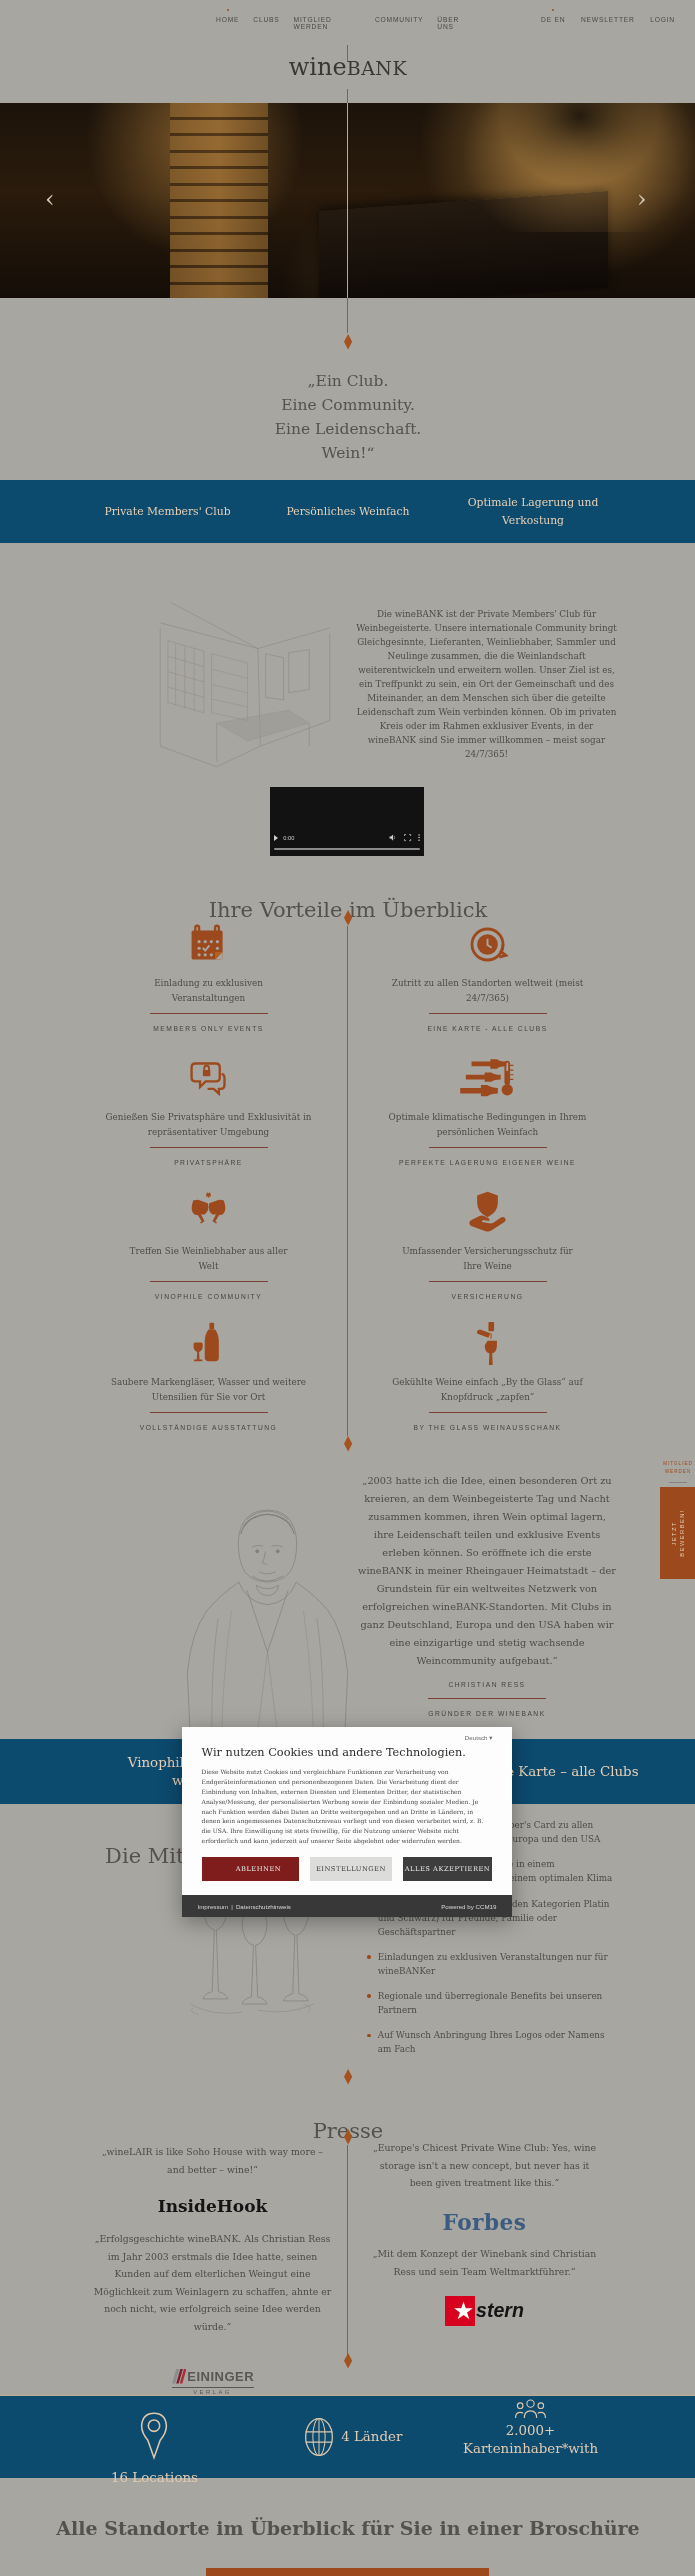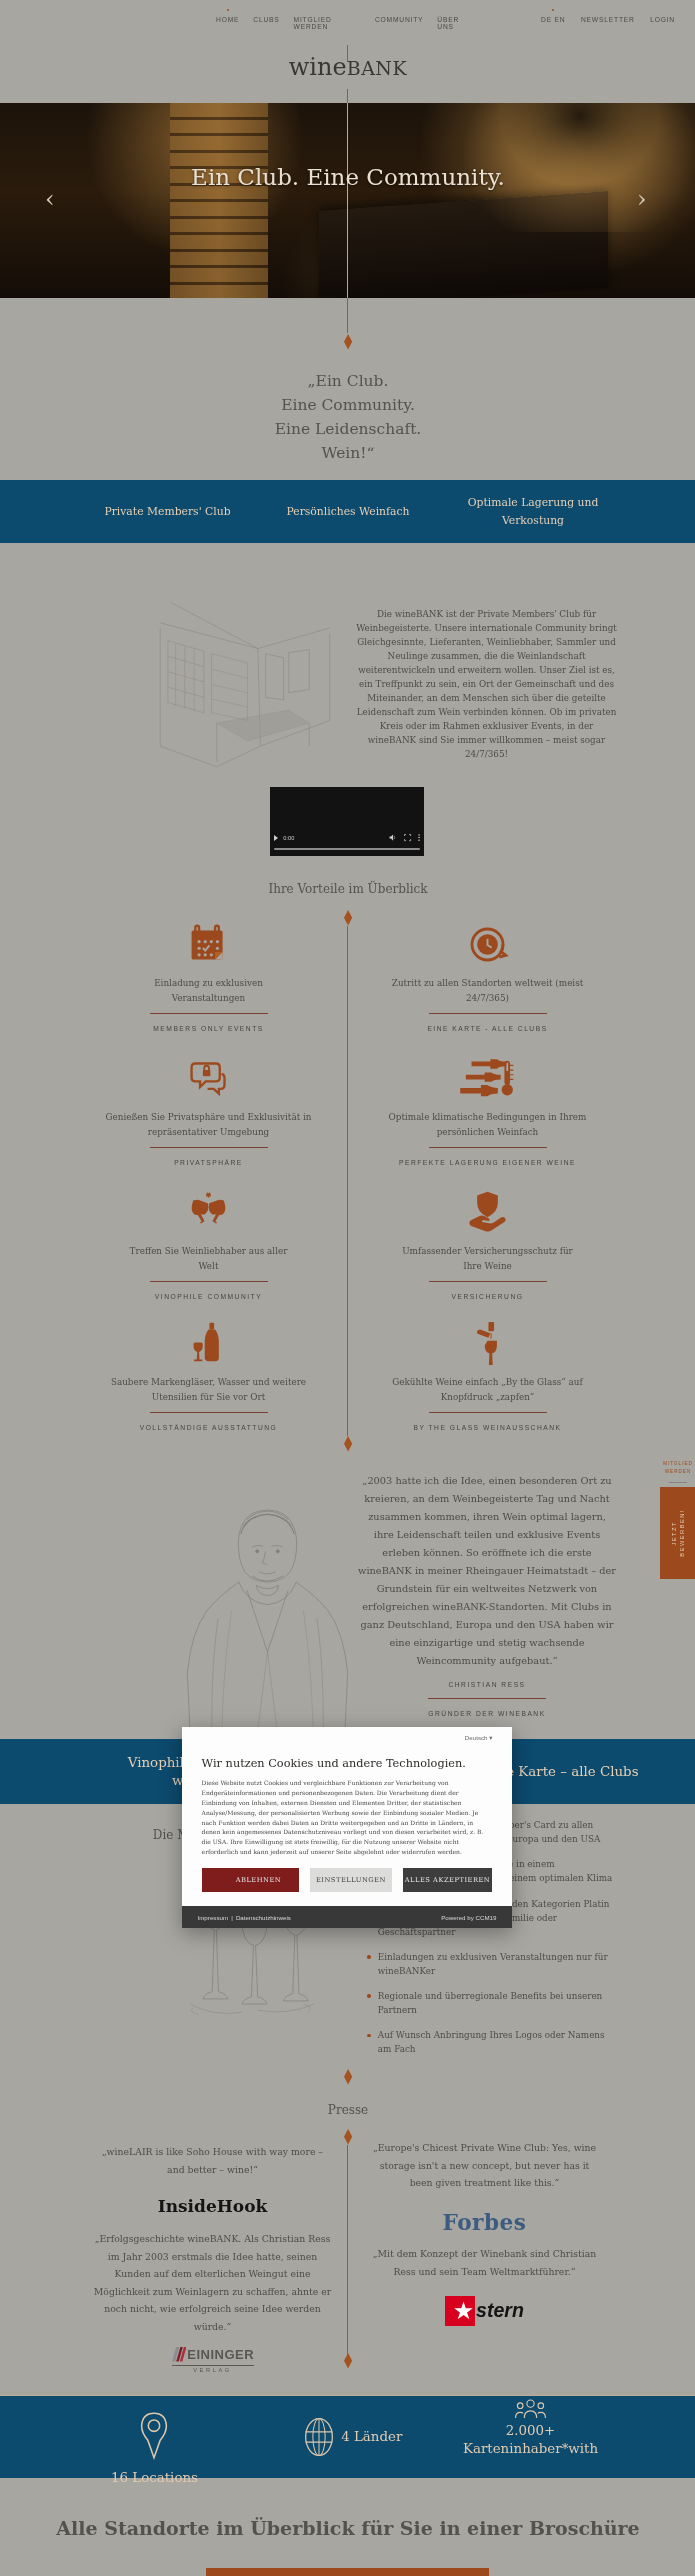--- a/index.html
+++ b/index.html
@@ -6,21 +6,21 @@
   #page{position:relative;width:696px;height:3648px;background:#a8a6a1;overflow:hidden;
         font-family:"DejaVu Serif",serif;color:#4e4c48;}
   .sans{font-family:"Liberation Sans",sans-serif;}
   .abs{position:absolute;}
   .ctr{text-align:center;}
   .navitem{font-family:"Liberation Sans",sans-serif;font-size:6.7px;letter-spacing:0.8px;color:#4b4946;cursor:pointer;position:relative;}
   .navdot{position:absolute;top:-6.2px;left:50%;margin-left:-1px;width:2.1px;height:2.1px;border-radius:50%;background:#9c491d;}
   .vline{position:absolute;width:0.5px;background:#a05a28;left:347px;}
   .diamond{position:absolute;left:344px;width:8.2px;height:15.5px;background:#a4531e;
            clip-path:polygon(50% 0,100% 50%,50% 100%,0 50%);}
-  .h1{font-size:12px;color:#54524e;font-weight:normal;}
+  .h1{font-size:21px;color:#54524e;font-weight:normal;margin-top:16px;}
   .h2{font-size:19px;color:#54524e;font-weight:bold;}
   .cap{font-family:"Liberation Sans",sans-serif;font-size:6.7px;letter-spacing:1.5px;color:#454440;}
   .minirule{width:118px;height:1px;background:#7d4034;}
   .bcell{position:absolute;display:flex;flex-direction:column;align-items:center;}
   .btext{font-size:8.8px;line-height:14.4px;color:#4e4c48;text-align:center;max-width:216px;margin-top:8.2px;}
   .band{position:absolute;left:0;width:696px;background:#0c4a6e;}
   .bandtxt{font-size:10.8px;line-height:17.5px;color:#e6d0b5;text-align:center;}
   .btn{position:absolute;background:#9c491d;color:#e3cdb4;display:flex;align-items:center;justify-content:center;
        font-family:"DejaVu Serif",serif;letter-spacing:2.6px;font-size:10.8px;cursor:pointer;
        border-bottom:1px dotted #c49a6d;}
@@ -65,22 +65,20 @@
         radial-gradient(ellipse 134px 103px at 55% 90%, rgba(120,90,50,.35), rgba(0,0,0,0) 75%),
         linear-gradient(180deg,#1c130a 0%,#2a1b0c 45%,#140d07 100%);"></div>
     <div class="abs" style="left:10.3px;top:28px;width:149px;height:134px;opacity:.8;
       background:repeating-linear-gradient(90deg,#3a2a16 0 2.1px,#201507 2.1px 29px),repeating-linear-gradient(0deg,#46engage 0 0),repeating-linear-gradient(0deg,#3a2a16 0 2.1px,rgba(100,62,25,.55) 2.1px 27px);"></div>
     <div class="abs" style="left:170px;top:0;width:98px;height:195px;
       background:repeating-linear-gradient(0deg,rgba(177,128,61,.5) 0 13.4px,rgba(58,38,16,.7) 13.4px 16.5px),linear-gradient(90deg,#53381a,#8a5f2d 50%,#3f2a12);opacity:.85;"></div>
     <div class="abs" style="left:319px;top:98px;width:289px;height:97px;
       background:linear-gradient(180deg,#241a10 0%,#17100a 60%,#0e0906 100%);box-shadow:0 -3.1px 9.3px rgba(0,0,0,.5);transform:skewY(-4deg);"></div>
     <div class="abs" style="left:464px;top:0;width:232px;height:129px;
       background:radial-gradient(ellipse 113px 98px at 50% 10%, rgba(0,0,0,.75), rgba(0,0,0,0) 70%),radial-gradient(ellipse 165px 134px at 50% 40%, rgba(214,160,84,.5), rgba(0,0,0,0) 72%);"></div>
-    <div class="abs" style="top:61px;left:0;width:696px;text-align:center;
-         font-size:23px;color:#e9e0d2;text-shadow:0 0.5px 3.1px rgba(0,0,0,.6);">Ein Club. Eine Community.</div>
     <div class="abs" style="top:82px;left:45px;font-size:24px;color:#d9cdbb;">‹</div>
     <div class="abs" style="top:82px;left:637px;font-size:24px;color:#d9cdbb;">›</div>
     <div class="abs" style="left:347px;top:0;width:0.5px;height:195px;background:rgba(233,221,201,.75);"></div>
   </div>
 
   <div class="vline" style="top:298px;height:35px;"></div>
   <div class="diamond" style="top:334px;"></div>
 
   <div class="abs ctr" style="top:369px;left:0;width:696px;font-size:15.5px;line-height:24px;color:#55534e;">
     <div>„Ein Club.</div>
@@ -350,21 +348,21 @@
         <span>Auf Wunsch Anbringung Ihres Logos oder Namens am Fach</span>
       </div>
   </div>
   <div class="diamond" style="top:2069px;"></div>
 
   <div class="abs" style="top:1727px;left:182px;width:330px;box-shadow:0 5.2px 20.6px rgba(0,0,0,.35);z-index:50;">
     <div style="background:#fdfdfd;padding:7.2px 19.6px 14.4px 19.6px;">
       <div class="sans" style="text-align:right;font-size:6.2px;color:#6b6965;">
         <span>Deutsch</span> <span>▾</span>
       </div>
-      <div style="font-size:11.3px;color:#2f2d2a;margin-top:16px;">Wir nutzen Cookies und andere Technologien.</div>
+      <div style="font-size:11.3px;color:#2f2d2a;margin-top:5px;">Wir nutzen Cookies und andere Technologien.</div>
       <div style="font-size:6px;line-height:9.8px;color:#4a4846;margin-top:8.2px;">Diese Website nutzt Cookies und vergleichbare Funktionen zur Verarbeitung von Endgeräteinformationen und personenbezogenen Daten. Die Verarbeitung dient der Einbindung von Inhalten, externen Diensten und Elementen Dritter, der statistischen Analyse/Messung, der personalisierten Werbung sowie der Einbindung sozialer Medien. Je nach Funktion werden dabei Daten an Dritte weitergegeben und an Dritte in Ländern, in denen kein angemessenes Datenschutzniveau vorliegt und von diesen verarbeitet wird, z. B. die USA. Ihre Einwilligung ist stets freiwillig, für die Nutzung unserer Website nicht erforderlich und kann jederzeit auf unserer Seite abgelehnt oder widerrufen werden.</div>
       <div style="display:flex;gap:10.8px;margin-top:11.3px;">
         <div class="cookiebtn" style="flex:1;background:#7f1d1d;color:#e8e8e8;padding-left:16px;">ABLEHNEN</div>
         <div class="cookiebtn" style="flex:1;background:#dcdcda;color:#3d3d3d;">EINSTELLUNGEN</div>
         <div class="cookiebtn" style="flex:1.1;background:#3d3d3d;color:#e8e8e8;line-height:8.8px;">ALLES AKZEPTIEREN</div>
       </div>
     </div>
     <div class="sans" style="background:#383838;height:22px;display:flex;align-items:center;padding:0 15.5px;font-size:6.2px;color:#d8d8d8;">
       <span>Impressum</span>
       <span style="margin:0 3.1px;">|</span>
@@ -385,21 +383,21 @@
     </div>
   </div>
   <div class="abs" style="top:2139px;left:371px;width:227px;">
     <div class="quote">„Europe's Chicest Private Wine Club: Yes, wine storage isn't a new concept, but never has it been given treatment like this.“</div>
     <div class="presslogo" style="margin-top:18.5px;">
       <span style="font-size:21.6px;font-weight:bold;color:#3b5b80;letter-spacing:0.5px;">Forbes</span>
     </div>
   </div>
   <div class="abs" style="top:2230px;left:89px;width:247px;">
     <div class="quote">„Erfolgsgeschichte wineBANK. Als Christian Ress im Jahr 2003 erstmals die Idee hatte, seinen Kunden auf dem elterlichen Weingut eine Möglichkeit zum Weinlagern zu schaffen, ahnte er noch nicht, wie erfolgreich seine Idee werden würde.“</div>
-    <div class="presslogo sans" style="margin-top:12px;flex-direction:column;">
+    <div class="presslogo sans" style="margin-top:34px;flex-direction:column;">
       <div style="display:flex;align-items:center;gap:1px;">
         <svg width="15.5" height="14.4" viewBox="0 0 30 28">
           <path d="M2 28 L10 0 L16 0 L8 28 Z" fill="#8c8c8c"></path>
           <path d="M10 28 L18 0 L23 0 L15 28 Z" fill="#7a1f2e"></path>
           <path d="M17 28 L25 0 L30 0 L22 28 Z" fill="#b02a3a"></path>
         </svg>
         <span style="font-size:13px;font-weight:bold;color:#595754;letter-spacing:0.5px;">EININGER</span>
       </div>
       <div style="width:82px;height:0.5px;background:#595754;margin:2.6px 0 2.1px 0;"></div>
       <span style="font-size:5.7px;letter-spacing:2.6px;color:#595754;">VERLAG</span>

